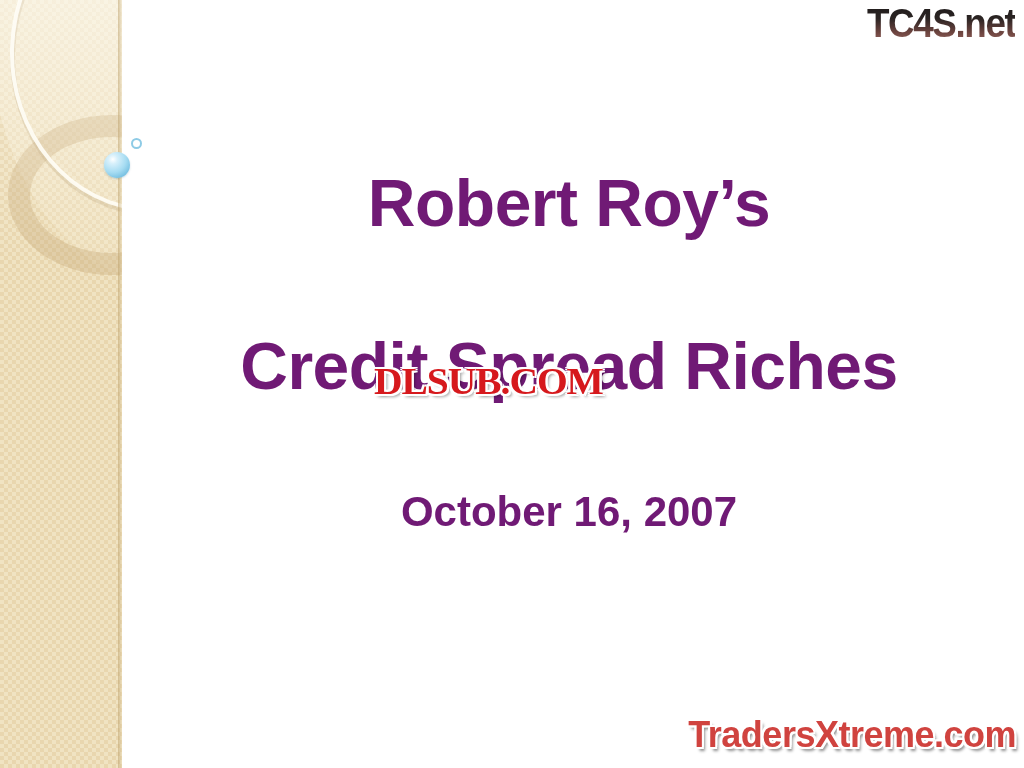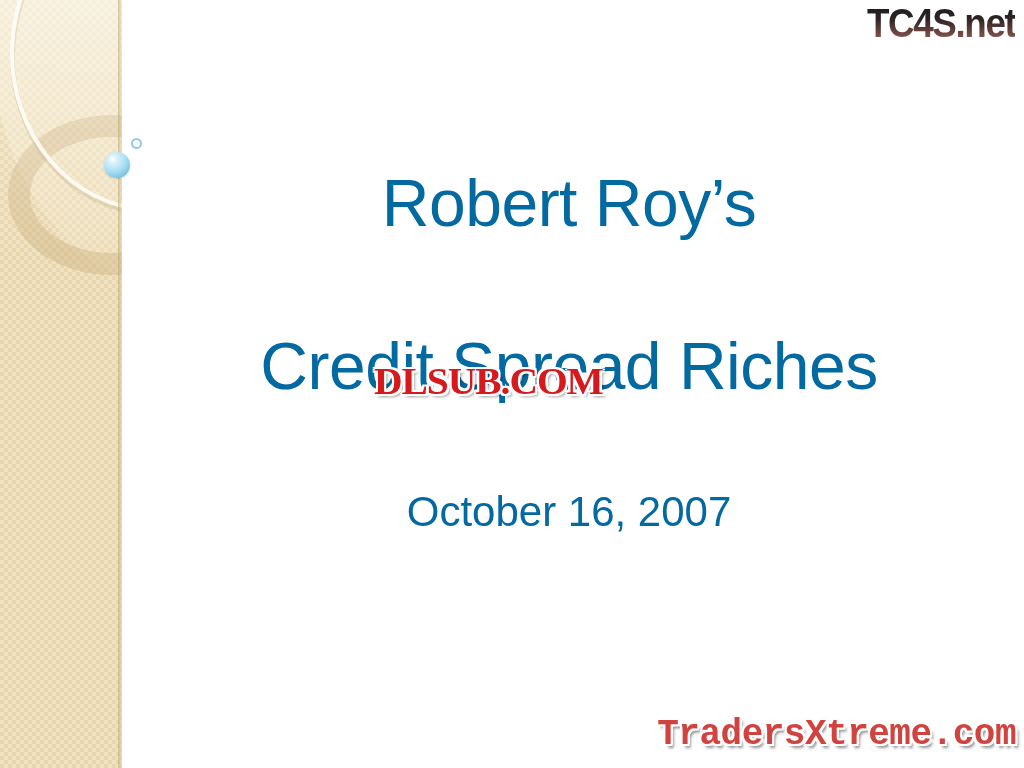--- a/index.html
+++ b/index.html
@@ -137,23 +137,23 @@
     top: 0;
     width: 902px;
     height: 768px;
   }
   .title-line-1,
   .title-line-2,
   .subtitle-line {
     position: absolute;
     width: 100%;
     text-align: center;
-    color: #0369a1;
+    color: #701a75;
     font-family: "Liberation Sans", sans-serif;
-    font-weight: normal;
+    font-weight: bold;
     letter-spacing: -0.5px;
     white-space: nowrap;
   }
   .title-line-1 {
     top: 168px;
     font-size: 66px;
     line-height: 70px;
     left: -4px;
   }
   .title-line-2 {
@@ -189,21 +189,21 @@
     -webkit-text-fill-color: transparent;
     text-shadow: none;
     white-space: nowrap;
   }
 
   
   .tx-logo {
     position: absolute;
     right: 8px;
     bottom: 14px;
-    font-family: Liberation Mono, monospace;
+    font-family: Liberation Sans, sans-serif;
     font-weight: bold;
     font-size: 36px;
     line-height: 38px;
     letter-spacing: -0.5px;
     color: #d0433f;
     white-space: nowrap;
     text-shadow:
       -2px 0 0 #ffffff,  2px 0 0 #ffffff,
        0 -2px 0 #ffffff, 0 2px 0 #ffffff,
       -2px -2px 0 #ffffff, 2px -2px 0 #ffffff,

